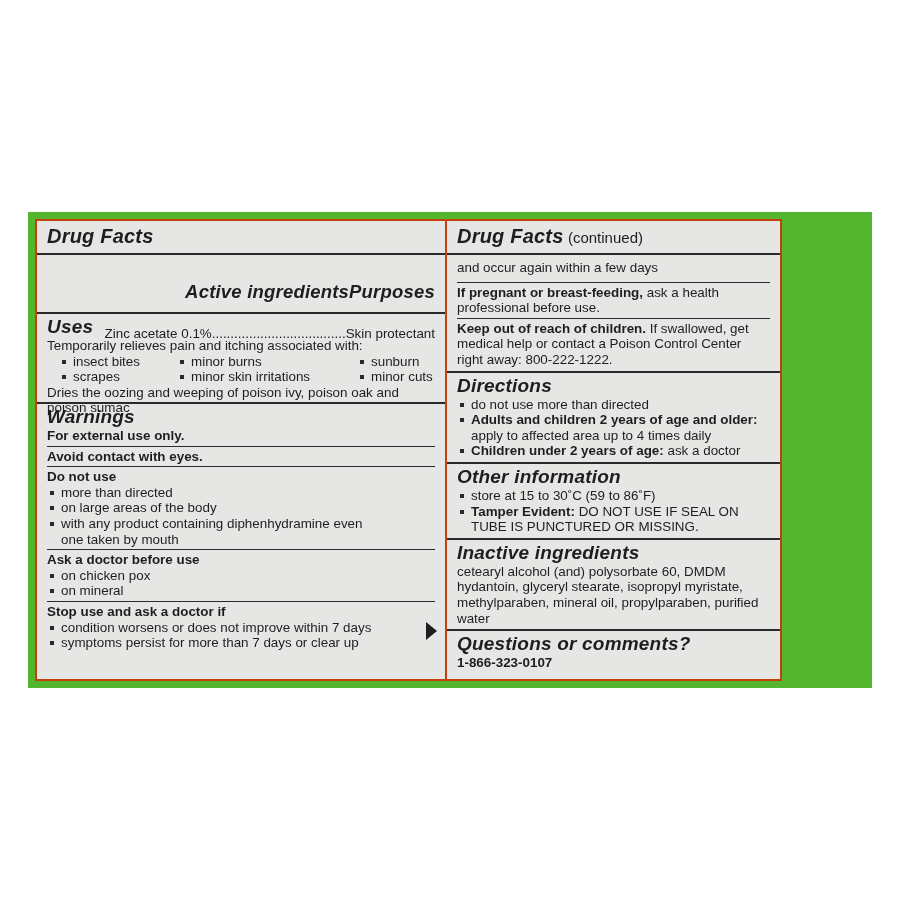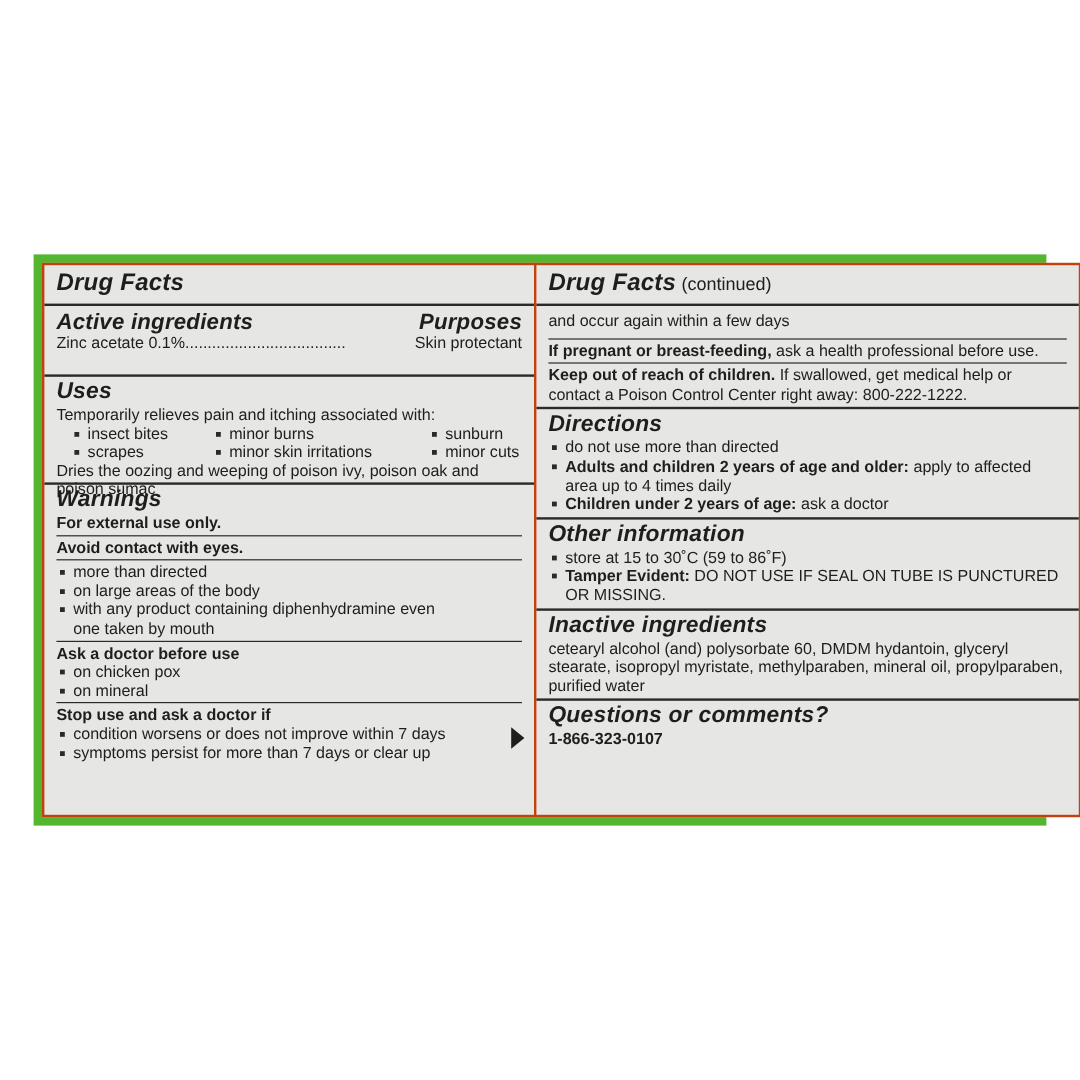--- a/index.html
+++ b/index.html
@@ -1,30 +1,30 @@
 <!DOCTYPE html>
 <html><head>
 <meta charset="utf-8">
 <style>
   html,body{margin:0;padding:0;background:#ffffff;}
   body{width:900px;height:900px;position:relative;overflow:hidden;font-family:"Liberation Sans",sans-serif;color:#1e1e1e;}
   .green-frame{position:absolute;left:28px;top:212px;width:844px;height:476px;background:#54b52f;}
   .panel{position:absolute;top:219px;background:#e6e7e4;border:2px solid #c2410c;box-sizing:border-box;}
   .panel.left{left:35px;width:412px;height:462px;}
-  .panel.right{left:445px;width:456px;height:462px;}
+  .panel.right{left:445px;width:337px;height:462px;}
   .sec{border-bottom:2.5px solid #2a2a2a;padding:2px 10px 3px 10px;box-sizing:border-box;}
   .sec:last-child{border-bottom:none;}
   .title{font-weight:bold;font-style:italic;font-size:19px;line-height:22px;letter-spacing:0.2px;}
   .cont{font-size:15px;font-weight:normal;font-style:normal;}
   .t{font-size:13.4px;line-height:15.6px;}
   .b{font-weight:bold;}
   .sub{border-top:1.5px solid #2a2a2a;margin-top:2px;padding-top:2px;}
   .bul{position:relative;padding-left:14px;}
   .bul:before{content:"";position:absolute;left:3px;top:6px;width:4px;height:4px;background:#2a2a2a;}
-  .row{display:flex;justify-content:space-between;}
+  .row{display:flex;justify-content:flex-end;margin-top:24px;}
   .uses-grid{display:grid;grid-template-columns:118px 180px auto;padding-left:12px;}
   .arrow{position:absolute;right:8px;bottom:14px;width:0;height:0;border-top:9px solid transparent;border-bottom:9px solid transparent;border-left:11px solid #1e1e1e;}
 </style>
 </head>
 <body>
 
 <div class="green-frame"></div>
 
 <div class="panel left">
   <div class="sec" style="height:34px;padding-top:4px;">
@@ -54,20 +54,21 @@
       <span class="bul">minor cuts</span>
     </div>
     <div class="t">Dries the oozing and weeping of poison ivy, poison oak and poison sumac</div>
   </div>
 
   <div class="sec" style="position:relative;">
     <div class="title">Warnings</div>
     <div class="t b">For external use only.</div>
     <div class="sub t b">Avoid contact with eyes.</div>
     <div class="sub">
+      <div class="t b">Do not use</div>
       <div class="t bul">more than directed</div>
       <div class="t bul">on large areas of the body</div>
       <div class="t bul" style="padding-right:60px;">with any product containing diphenhydramine even one taken by mouth</div>
     </div>
     <div class="sub">
       <div class="t b">Ask a doctor before use</div>
       <div class="t bul">on chicken pox</div>
       <div class="t bul">on mineral</div>
     </div>
     <div class="sub">

